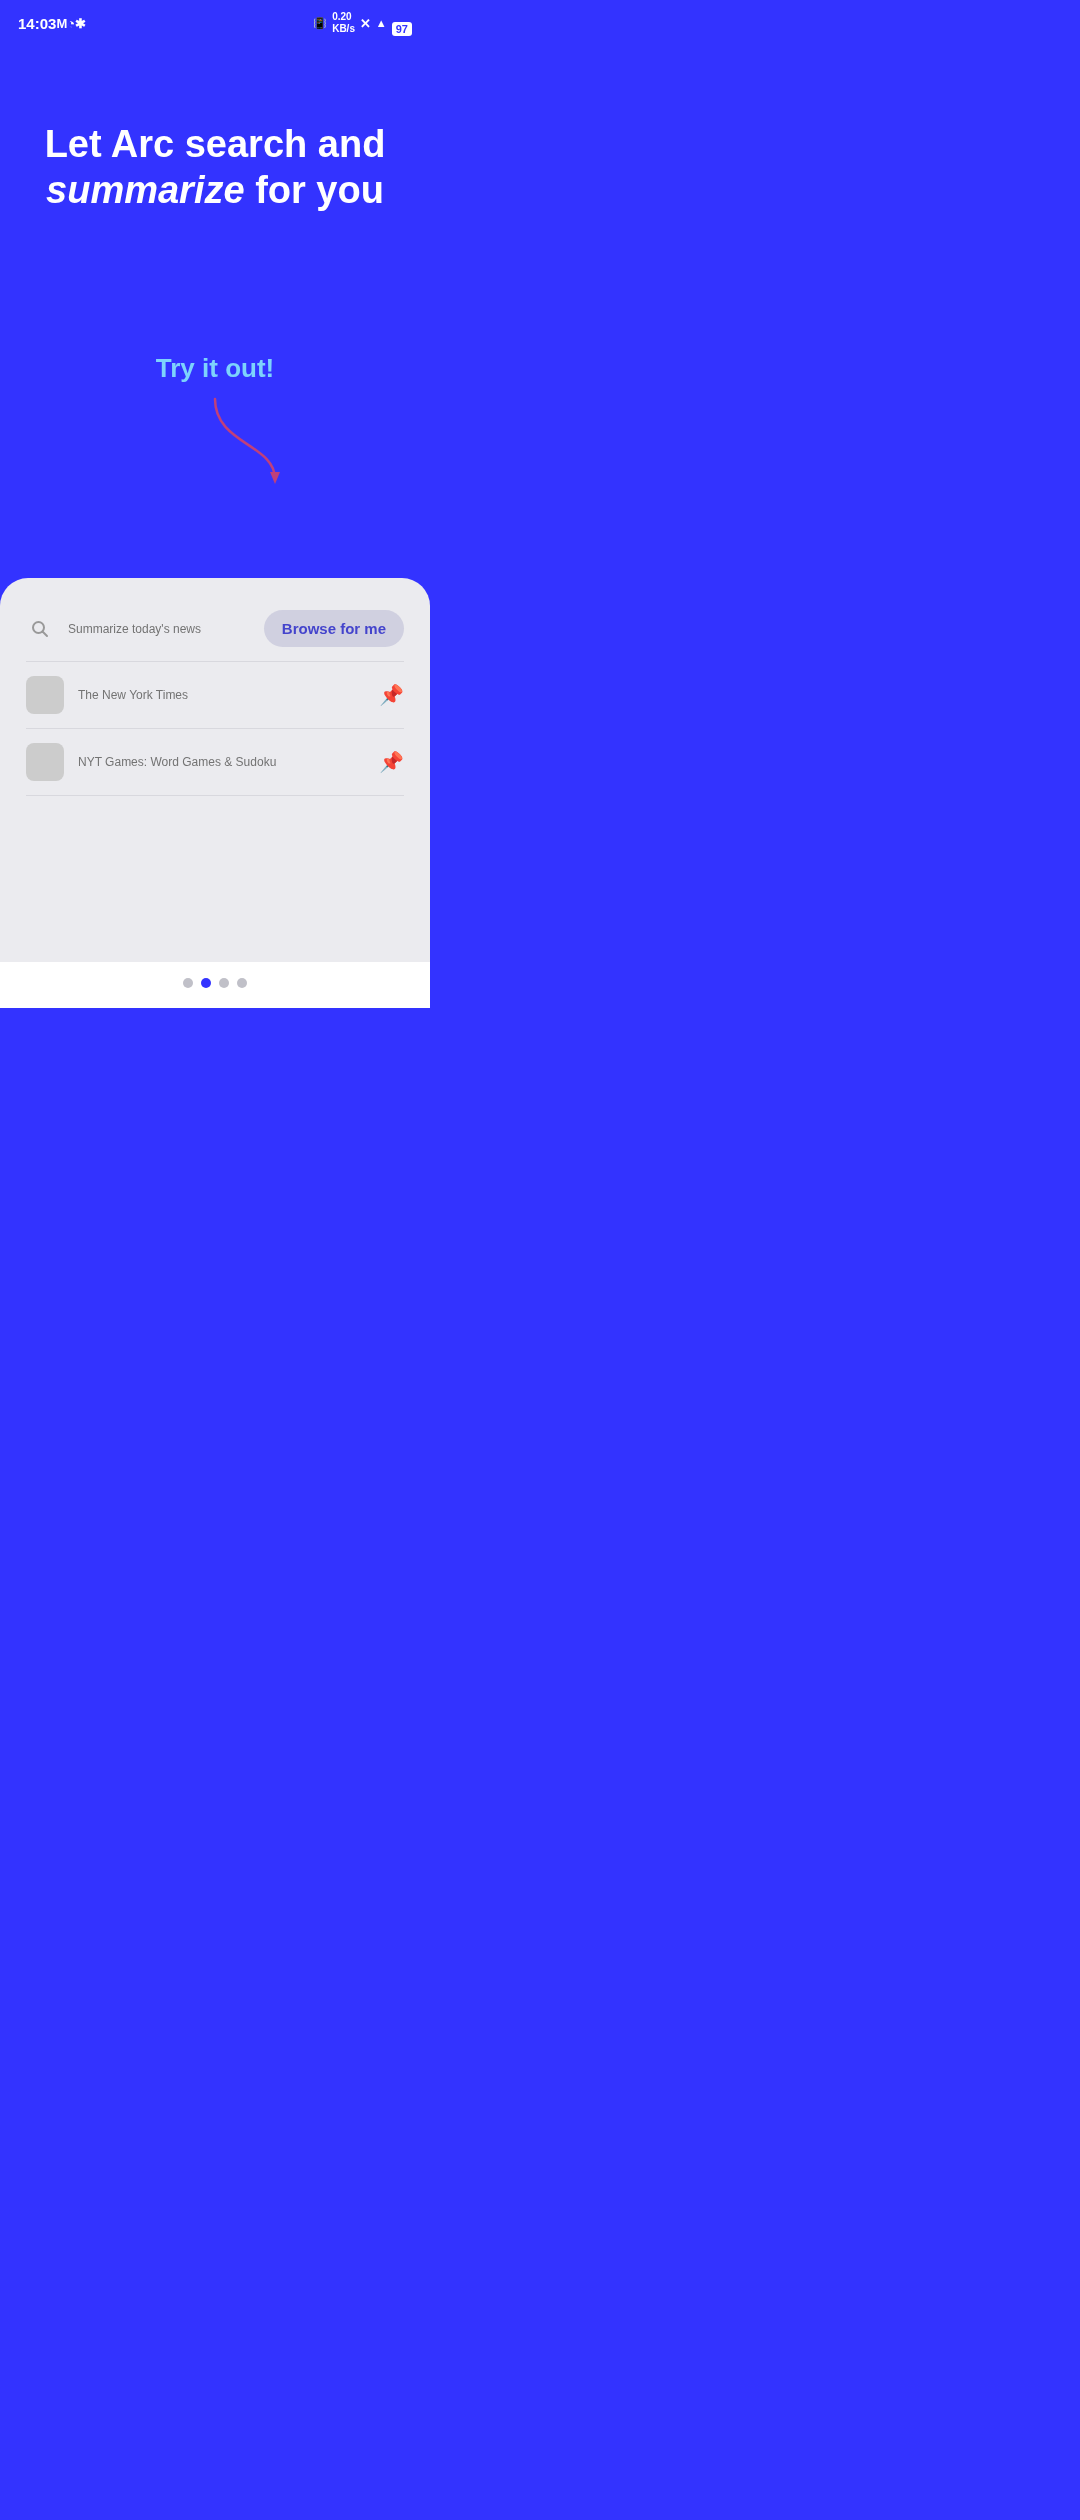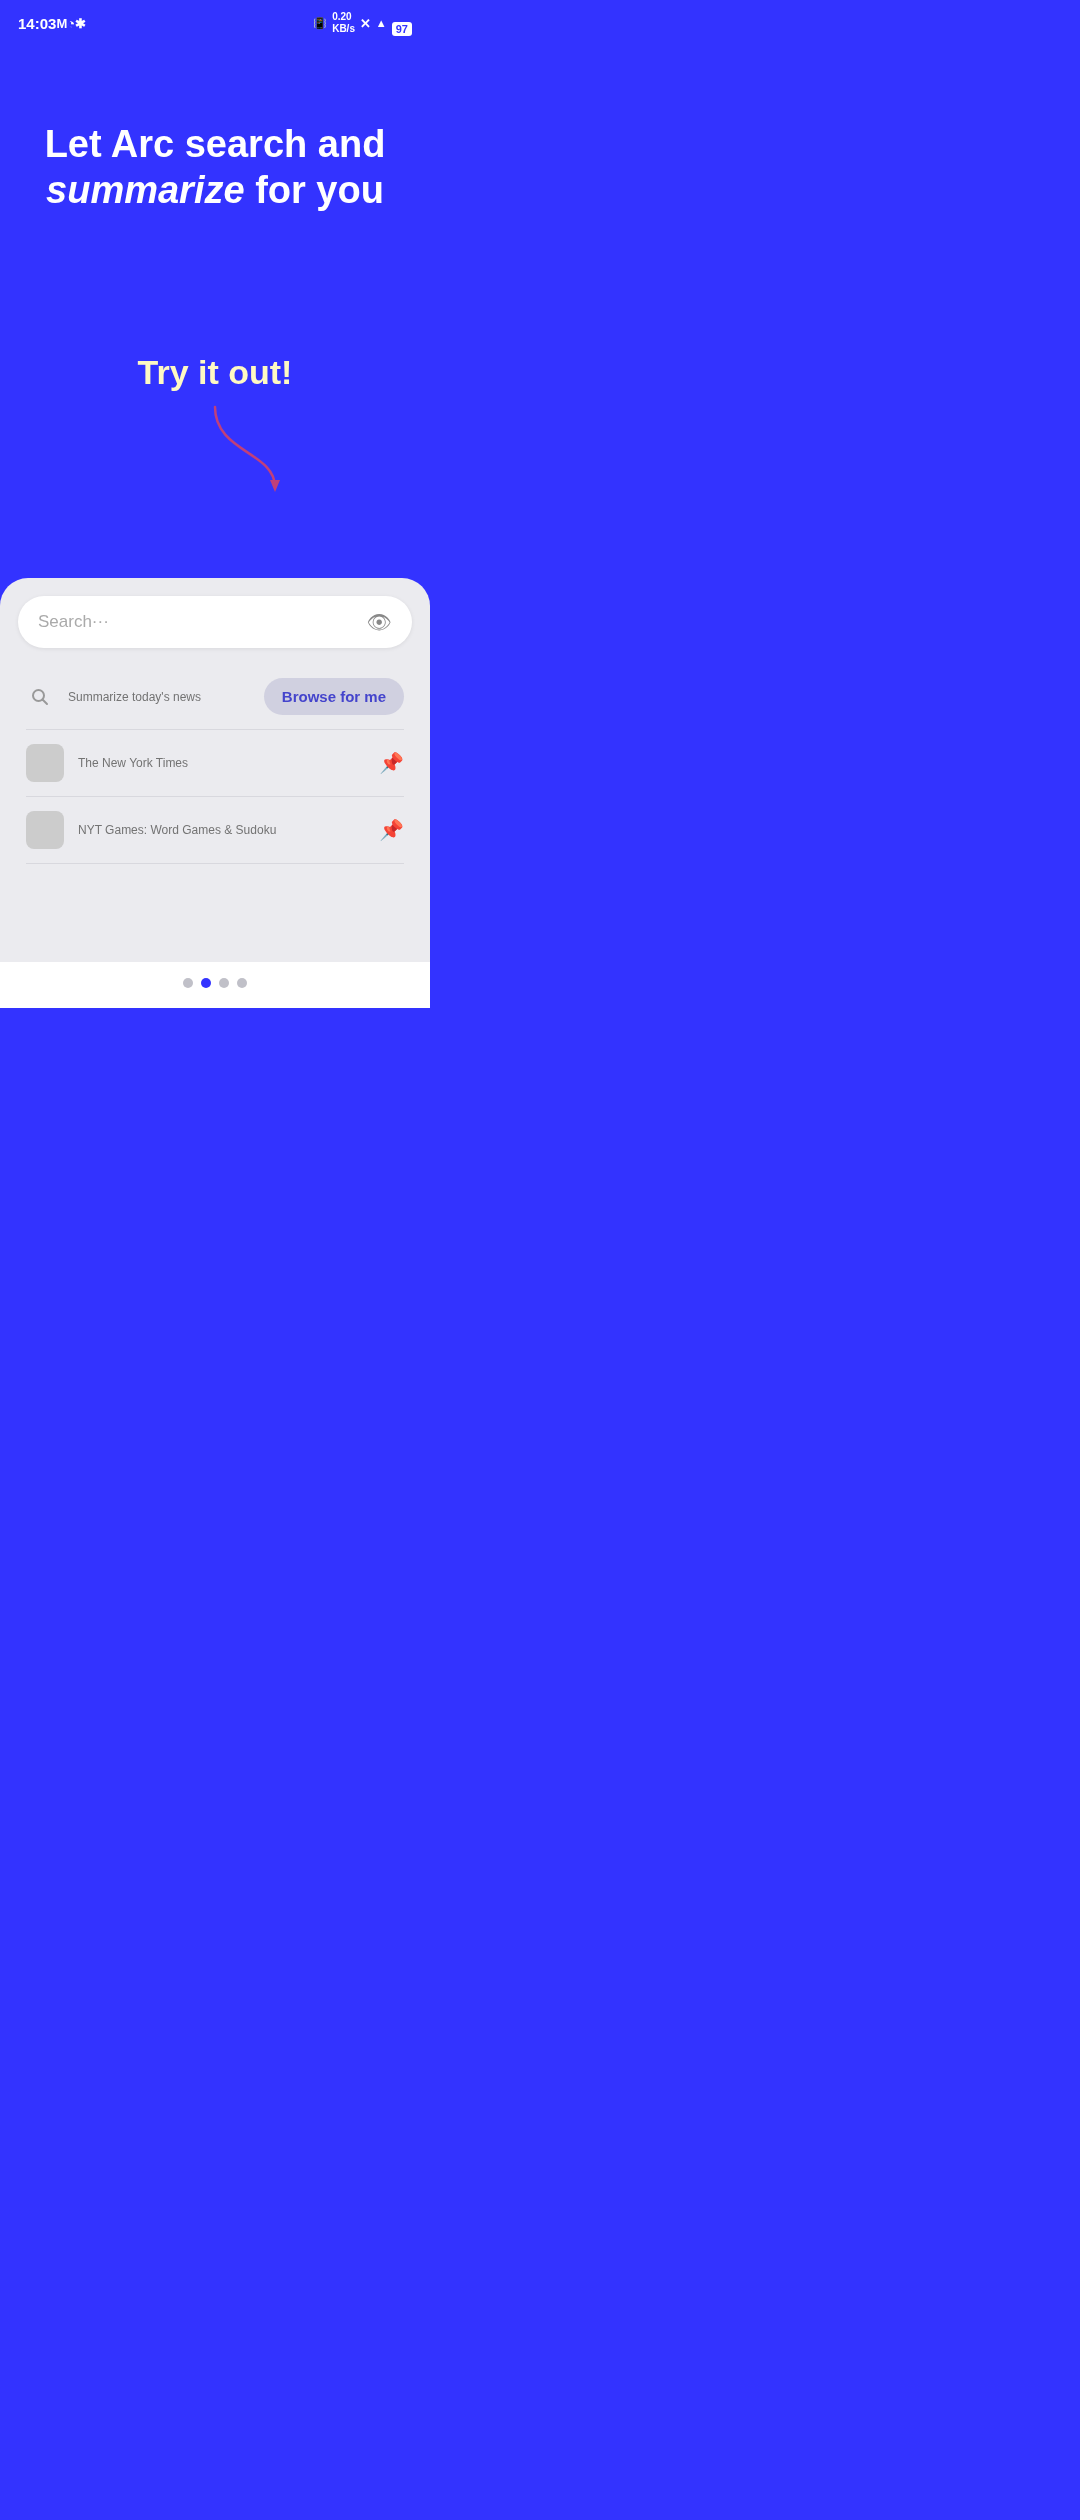--- a/index.html
+++ b/index.html
@@ -72,22 +72,22 @@
 
     
     .try-section {
       display: flex;
       flex-direction: column;
       align-items: center;
       margin-top: 80px;
     }
 
     .try-label {
-      color: #fef9c3;
-      font-size: 34px;
+      color: #7dd3fc;
+      font-size: 26px;
       font-weight: 700;
       margin-bottom: 10px;
     }
 
     
     .arrow-container {
       position: relative;
       width: 430px;
       height: 90px;
     }
@@ -248,24 +248,20 @@
 
 <div class="arrow-container">
   <svg class="arrow-svg" width="200" height="90" viewBox="0 0 200 90">
     <path d="M 100 5 C 100 50, 160 50, 160 85" stroke="#C0407A" stroke-width="2.5" fill="none" stroke-linecap="round"></path>
     <polygon points="155,78 160,90 165,78" fill="#C0407A"></polygon>
   </svg>
 </div>
 
 <div class="bottom-panel">
 
-  <div class="search-bar">
-    <span class="search-input-text">Search···</span>
-    <span class="eye-icon">👁</span>
-  </div>
 
   <div class="suggestion-row">
     <div class="suggestion-icon">
       <svg width="20" height="20" viewBox="0 0 20 20" fill="none">
         <circle cx="8.5" cy="8.5" r="5.5" stroke="#999" stroke-width="2"></circle>
         <line x1="12.5" y1="12.5" x2="17" y2="17" stroke="#999" stroke-width="2" stroke-linecap="round"></line>
       </svg>
     </div>
     <span class="suggestion-text">Summarize today's news</span>
     <button class="browse-btn">Browse for me</button>

